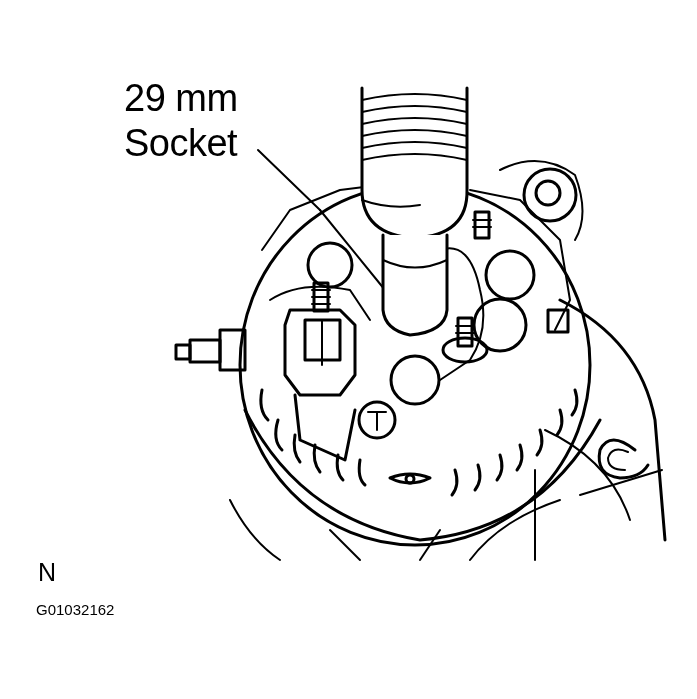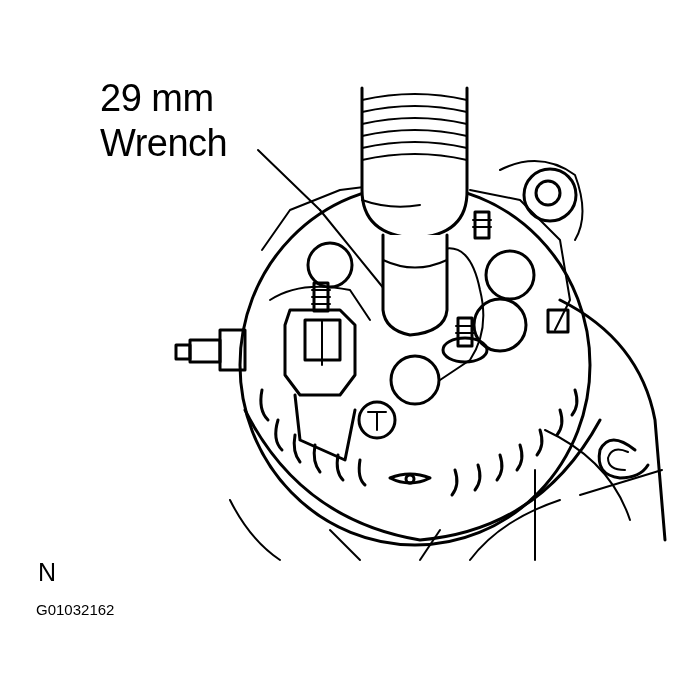--- a/index.html
+++ b/index.html
@@ -4,21 +4,21 @@
   <style>
     html, body { margin: 0; padding: 0; background: #ffffff; }
     body { width: 697px; height: 699px; position: relative; overflow: hidden; }
     .label {
       position: absolute;
       font-family: "Liberation Sans", sans-serif;
       color: #000;
       line-height: 1;
     }
     .callout { left: 100px; top: 76px; font-size: 38px; line-height: 45px; letter-spacing: -0.5px; }
-    .callout div { white-space: nowrap; }
+    .callout div { white-space: nowrap; margin-left: 24px; }
     .view-letter { left: 38px; top: 560px; font-size: 25px; }
     .fig-code { left: 36px; top: 602px; font-size: 15px; }
     svg.drawing { position: absolute; left: 0; top: 0; }
     svg.drawing path, svg.drawing line, svg.drawing circle, svg.drawing ellipse, svg.drawing rect, svg.drawing polyline, svg.drawing polygon {
       fill: none; stroke: #000; stroke-width: 3; stroke-linecap: round; stroke-linejoin: round;
     }
     svg.drawing .thin { stroke-width: 2; }
     svg.drawing .fill-w { fill: #fff; }
   </style>
 </head>
@@ -114,17 +114,17 @@
     <path d="M362 148 Q415 136 467 148" class="thin"></path>
     <path d="M362 160 Q415 148 467 160" class="thin"></path>
     <path d="M362 200 Q390 210 420 205" class="thin"></path>
     <path class="fill-w" d="M383 235 L383 310 Q385 330 410 335 Q445 332 447 310 L447 235"></path>
     <path d="M383 260 Q415 275 447 260" class="thin"></path>
   </g>
 </svg>
 
 <div class="label callout">
   <div>29 mm</div>
-  <div>Wrench</div>
+  <div>Socket</div>
 </div>
 
 <div class="label view-letter">N</div>
 <div class="label fig-code">G01032162</div>
 
 </body></html>

